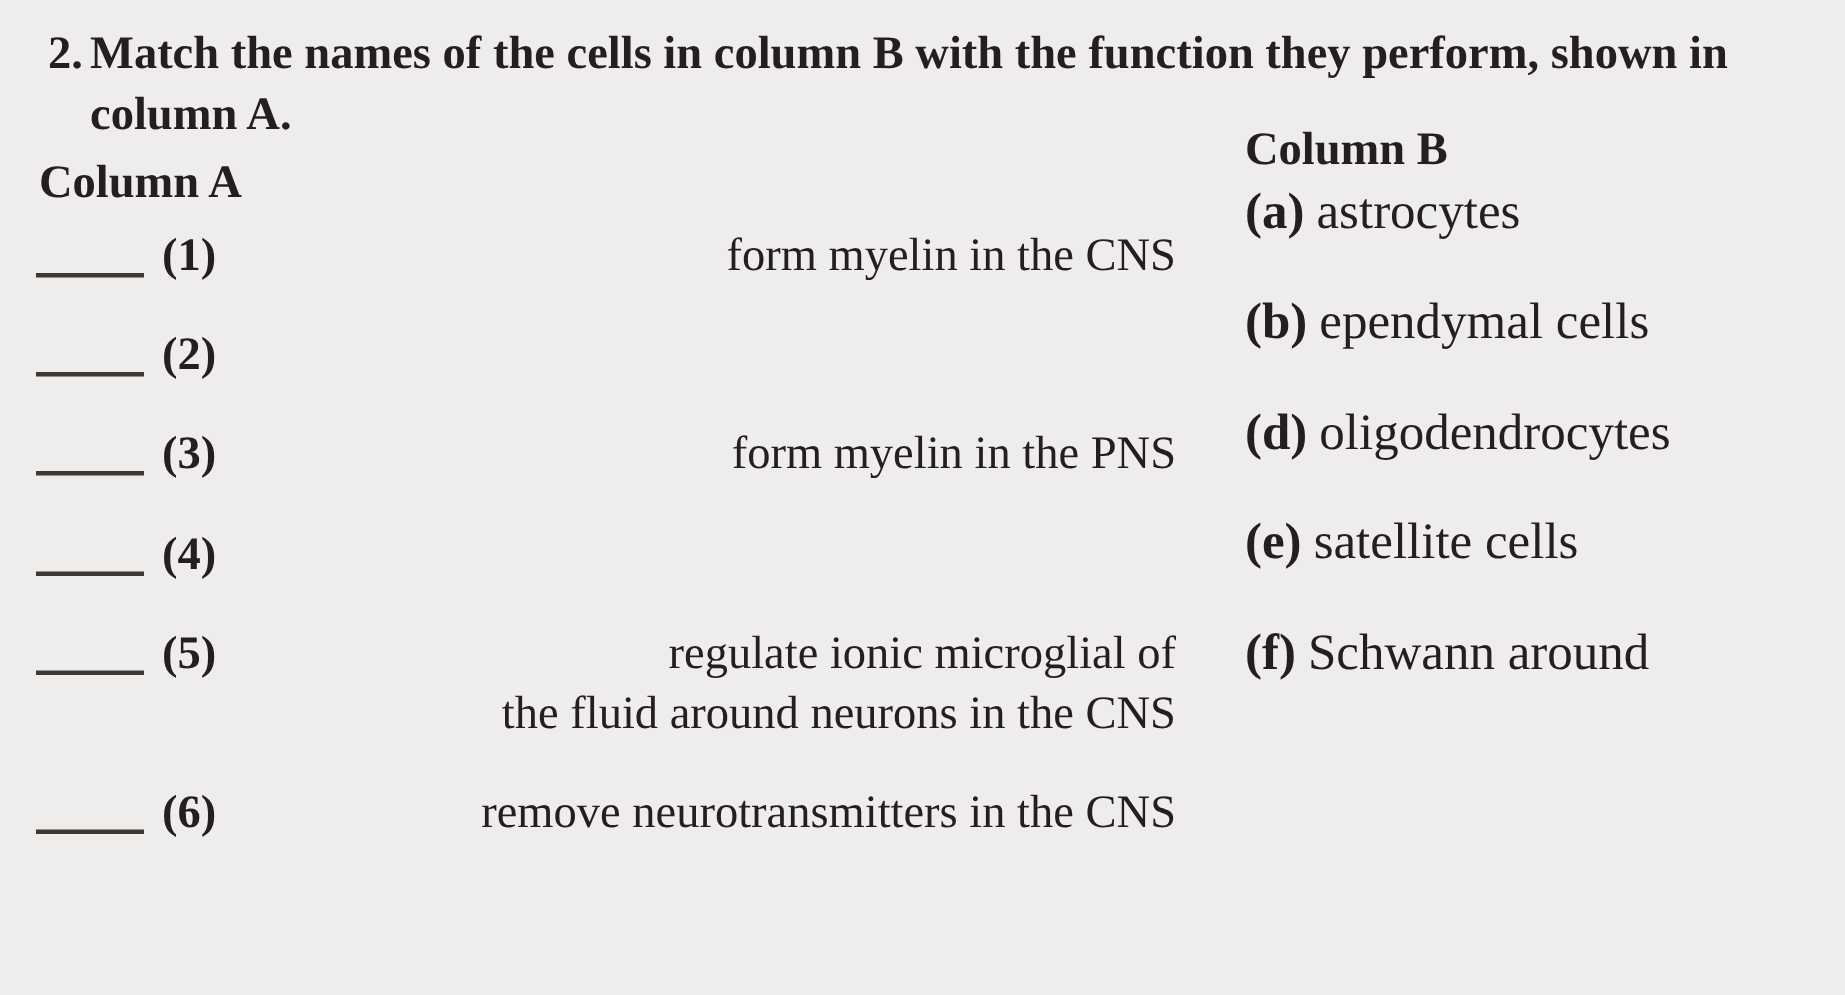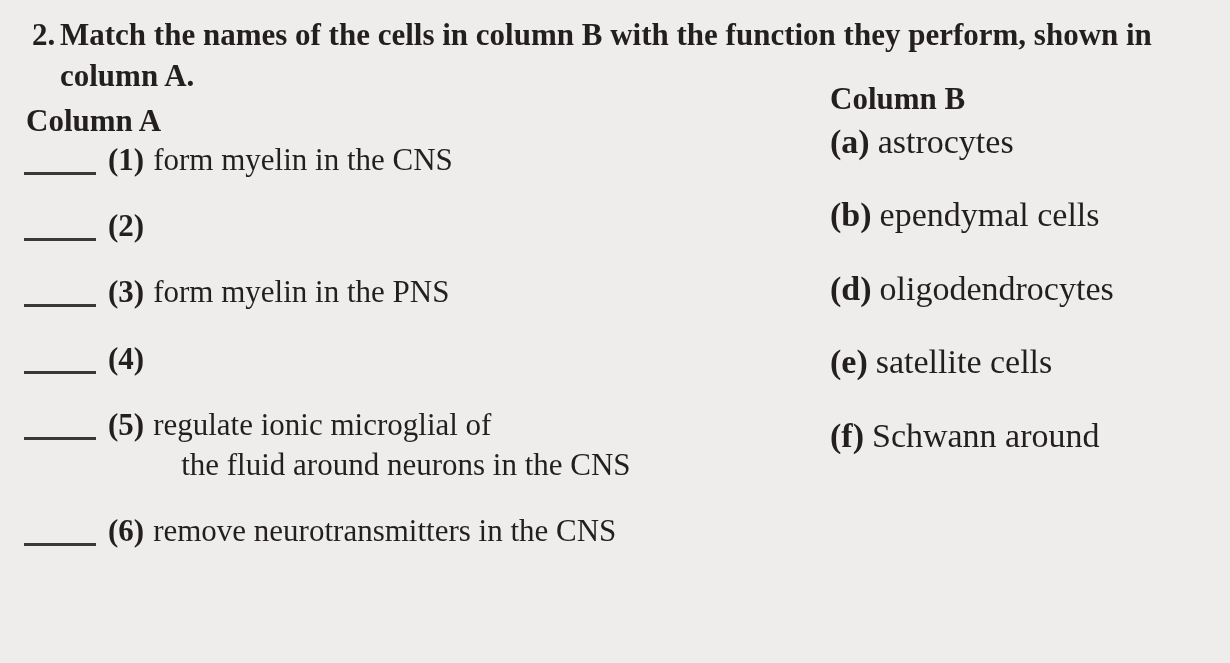--- a/index.html
+++ b/index.html
@@ -64,21 +64,21 @@
     width: 400px;
   }
   .col-head {
     font-size: 31px;
     font-weight: bold;
     margin: 0 0 6px 0;
     line-height: 1.2;
   }
   .col-head.a {
     margin-left: 2px;
-    margin-bottom: 0;
+    margin-bottom: 10px;
   }
   .col-head.b {
     margin-bottom: 3px;
   }
 
   
   .a-item {
     display: flex;
     align-items: flex-start;
     font-size: 31px;
@@ -94,20 +94,21 @@
     margin-right: 12px;
     margin-top: 6px;
   }
   .a-label {
     font-weight: bold;
     margin-right: 9px;
     white-space: nowrap;
   }
   .a-text {
     flex: 1 1 auto;
+    text-align: right;
   }
   .a-text .line2 {
     display: block;
     padding-left: 28px;
   }
 
   
   .b-item {
     font-size: 34px;
     line-height: 1.25;

